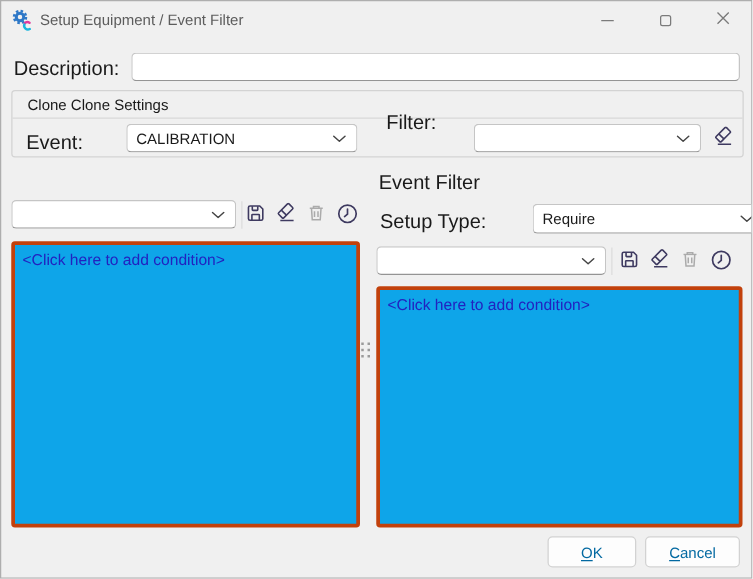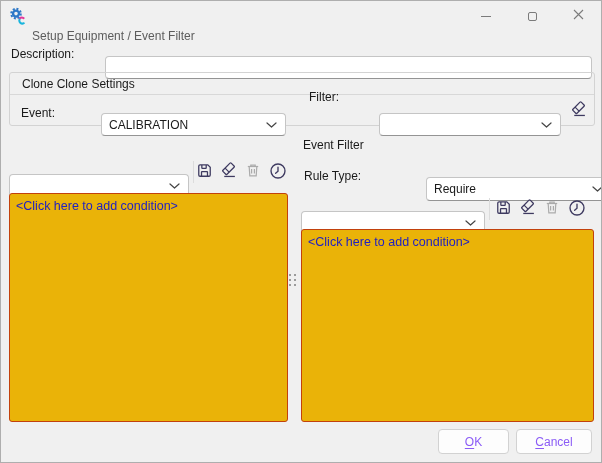--- a/index.html
+++ b/index.html
@@ -5,55 +5,55 @@
   * { margin:0; padding:0; box-sizing:border-box; }
   html,body { background:#ffffff; font-family:"Liberation Sans", sans-serif; }
   .window {
     position:relative; width:602px; height:463px; background:#f0f0f0;
     border:1px solid #aeaeae; overflow:hidden; font-size:12px; color:#1a1a1a;
   }
   
   .titlebar { position:absolute; left:0; top:0; right:0; height:30px; }
   .app-icon { position:absolute; left:8px; top:6px; width:18px; height:18px; }
   .app-icon svg { display:block; }
-  .win-title { position:absolute; left:31px; top:8px; color:#5c5c5c; font-size:12px; white-space:nowrap;margin-top:20px; }
+  .win-title { position:absolute; left:31px; top:8px; color:#5c5c5c; font-size:12px; white-space:nowrap; }
   .win-controls { position:absolute; right:0; top:0; display:flex; }
   .win-btn { width:46px; height:30px; display:flex; align-items:center; justify-content:center; color:#7b7b7b; cursor:default; }
   .min-glyph { display:block; width:10px; height:1px; background:#7b7b7b; }
   .max-glyph { display:block; width:9px; height:9px; border:1px solid #7b7b7b; border-radius:2px; }
   
-  .lbl { position:absolute; white-space:nowrap; color:#1a1a1a; font-size:12px; }
+  .lbl { position:absolute; white-space:nowrap; color:#1a1a1a; font-size:16px; }
   
   .field {
     position:absolute; height:23px; background:#ffffff;
-    border:1px solid #c5c5c5; border-bottom-color:#949494; border-radius:4px;margin-top:14px;
+    border:1px solid #c5c5c5; border-bottom-color:#949494; border-radius:4px;
   }
   .combo { display:flex; align-items:center; justify-content:space-between; padding:0 8px 0 7px; }
   .combo .val { white-space:nowrap; overflow:hidden; font-size:12px; color:#1a1a1a; }
   .chev { display:flex; align-items:center; }
   .textbox { padding:0 7px; display:flex; align-items:center; }
   
   .groupbox { position:absolute; left:8px; top:71px; width:586px; height:54px;
     border:1px solid #d3d3d3; border-radius:3px; }
   .groupbox-header { height:22px; border-bottom:1px solid #d8d8d8; display:flex; align-items:center; padding-left:12px; }
   
   .icon-btn { position:absolute; width:24px; height:24px; display:flex; align-items:center; justify-content:center; }
   .icon-accent { color:var(--accent-icon,#3e3a60); }
   .icon-disabled { color:var(--disabled-icon,#ababab); }
   .tool-sep { position:absolute; width:1px; background:#dcdcdc; }
   
-  .listbox { position:absolute; background:#eab308; border:1px solid #c2410c; border-radius:3px; padding:5px 6px; }
+  .listbox { position:absolute; background:#0ea5e9; border:3px solid #c2410c; border-radius:3px; padding:5px 6px; }
   .add-condition { color:var(--link-text,#2222c0); font-size:12.5px; white-space:nowrap; cursor:default; }
   
   .grip { position:absolute; left:288px; top:273px; width:7px; height:17px;
     display:grid; grid-template-columns:repeat(2,2px); grid-template-rows:repeat(3,2px); gap:3px 3px; }
   .grip span { background:#9b9b9b; }
   
   .btn { position:absolute; height:25px; top:428px; background:#fdfdfd;
-    border:1px solid #d2d2d2; border-radius:4px; font-size:12px; color:#8b5cf6;
+    border:1px solid #d2d2d2; border-radius:4px; font-size:12px; color:#0369a1;
     display:flex; align-items:center; justify-content:center; cursor:default; }
   .btn u { text-underline-offset:2px; }
   
   #desc-label  { left:10px;  top:46px; }
   #desc-input  { left:104px; top:41px; width:487px; }
   #event-label { left:20px;  top:105px; }
   #combo-event { left:100px; top:98px;  width:185px; }
   #filter-label{ left:308px; top:89px; }
   #combo-filter{ left:378px; top:98px;  width:182px; }
   #clone-erase { left:565px; top:98px; }
@@ -204,21 +204,21 @@
   <div class="grip">
     <span></span>
       <span></span>
       <span></span>
       <span></span>
       <span></span>
       <span></span>
   </div>
 
   <span class="lbl" id="evf-title">Event Filter</span>
-  <span class="lbl" id="rule-label">Rule Type:</span>
+  <span class="lbl" id="rule-label">Setup Type:</span>
   <div class="field combo" id="combo-rule">
     <span class="val">Require</span>
     <span class="chev">
       <svg width="11" height="6" viewBox="0 0 11 6">
           <path d="M1 1l4.5 4L10 1" fill="none" stroke="#454545" stroke-width="1.2" stroke-linecap="round" stroke-linejoin="round"></path>
         </svg>
     </span>
   </div>
   <div class="field combo" id="combo-evf">
     <span class="val"></span>

